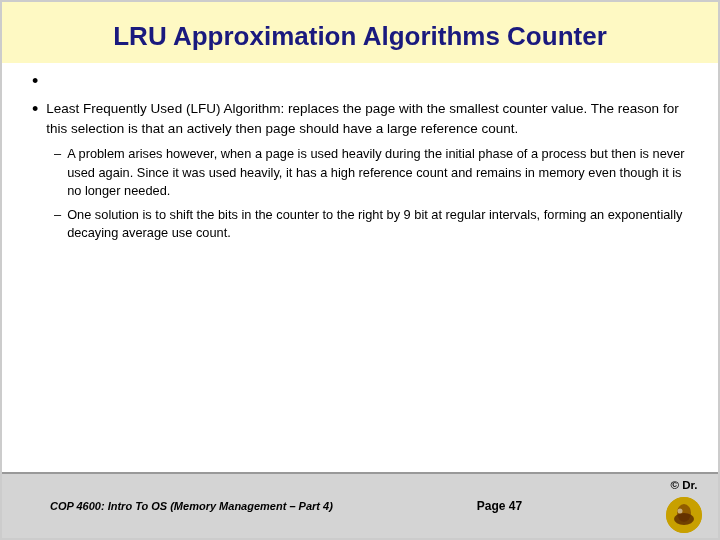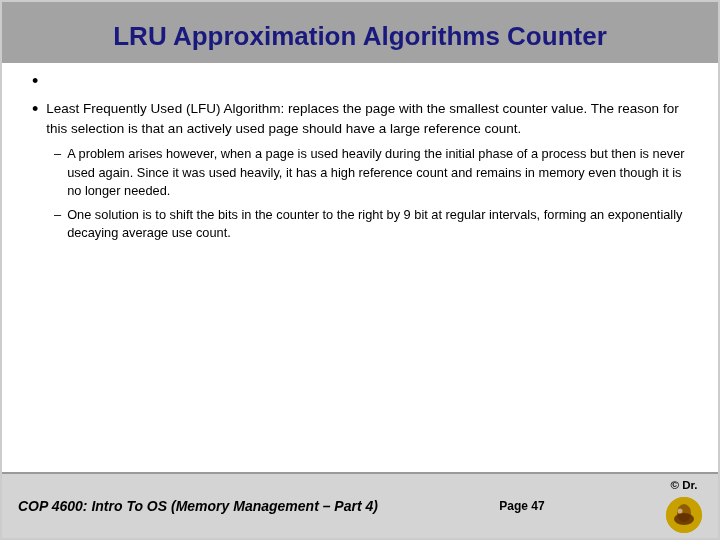--- a/index.html
+++ b/index.html
@@ -13,21 +13,21 @@
     }
     .slide {
       width: 720px;
       height: 540px;
       background: #fff;
       display: flex;
       flex-direction: column;
       border: 2px solid #ccc;
     }
     .header {
-      background: #a3a3a3;
+      background: #fef9c3;
       padding: 18px 24px 10px 24px;
       border-bottom: none;
     }
     .header h1 {
       font-size: 26px;
       font-weight: bold;
       color: #1a1a7e;
       text-align: center;
       line-height: 1.25;
     }
@@ -76,24 +76,25 @@
     .footer {
       background: #d4d4d4;
       padding: 5px 16px;
       display: flex;
       align-items: center;
       justify-content: space-between;
       border-top: 2px solid #999;
       min-height: 38px;
     }
     .footer-left {
-      font-size: 14px;
+      font-size: 11px;
       color: #000;
       font-style: italic;
       font-weight: bold;
+      margin-left: 32px;
     }
     .footer-center {
       font-size: 12px;
       color: #000;
       font-weight: bold;
     }
     .footer-right {
       font-size: 11.5px;
       color: #000;
       font-weight: bold;
@@ -127,21 +128,21 @@
     </h1>
   </div>
 
   <div class="content">
     <div class="bullet-main">
       <span class="bullet-dot">•</span>
     </div>
 
     <div class="bullet-main">
       <span class="bullet-dot">•</span>
-      <span class="bullet-text">Least Frequently Used (LFU) Algorithm:  replaces the page with the smallest counter value.  The reason for this selection is that an actively used page should have a large reference count.</span>
+      <span class="bullet-text">Least Frequently Used (LFU) Algorithm:  replaces the page with the smallest counter value.  The reason for this selection is that an actively then page should have a large reference count.</span>
     </div>
 
     <div class="sub-bullet">
       <span class="sub-dash">–</span>
       <span class="sub-text">A problem arises however, when a page is used heavily during the initial phase of a process but then is never used again.  Since it was used heavily, it has a high reference count and remains in memory even though it is no longer needed.</span>
     </div>
 
     <div class="sub-bullet">
       <span class="sub-dash">–</span>
       <span class="sub-text">One solution is to shift the bits in the counter to the right by 9 bit at regular intervals, forming an exponentially decaying average use count.</span>

